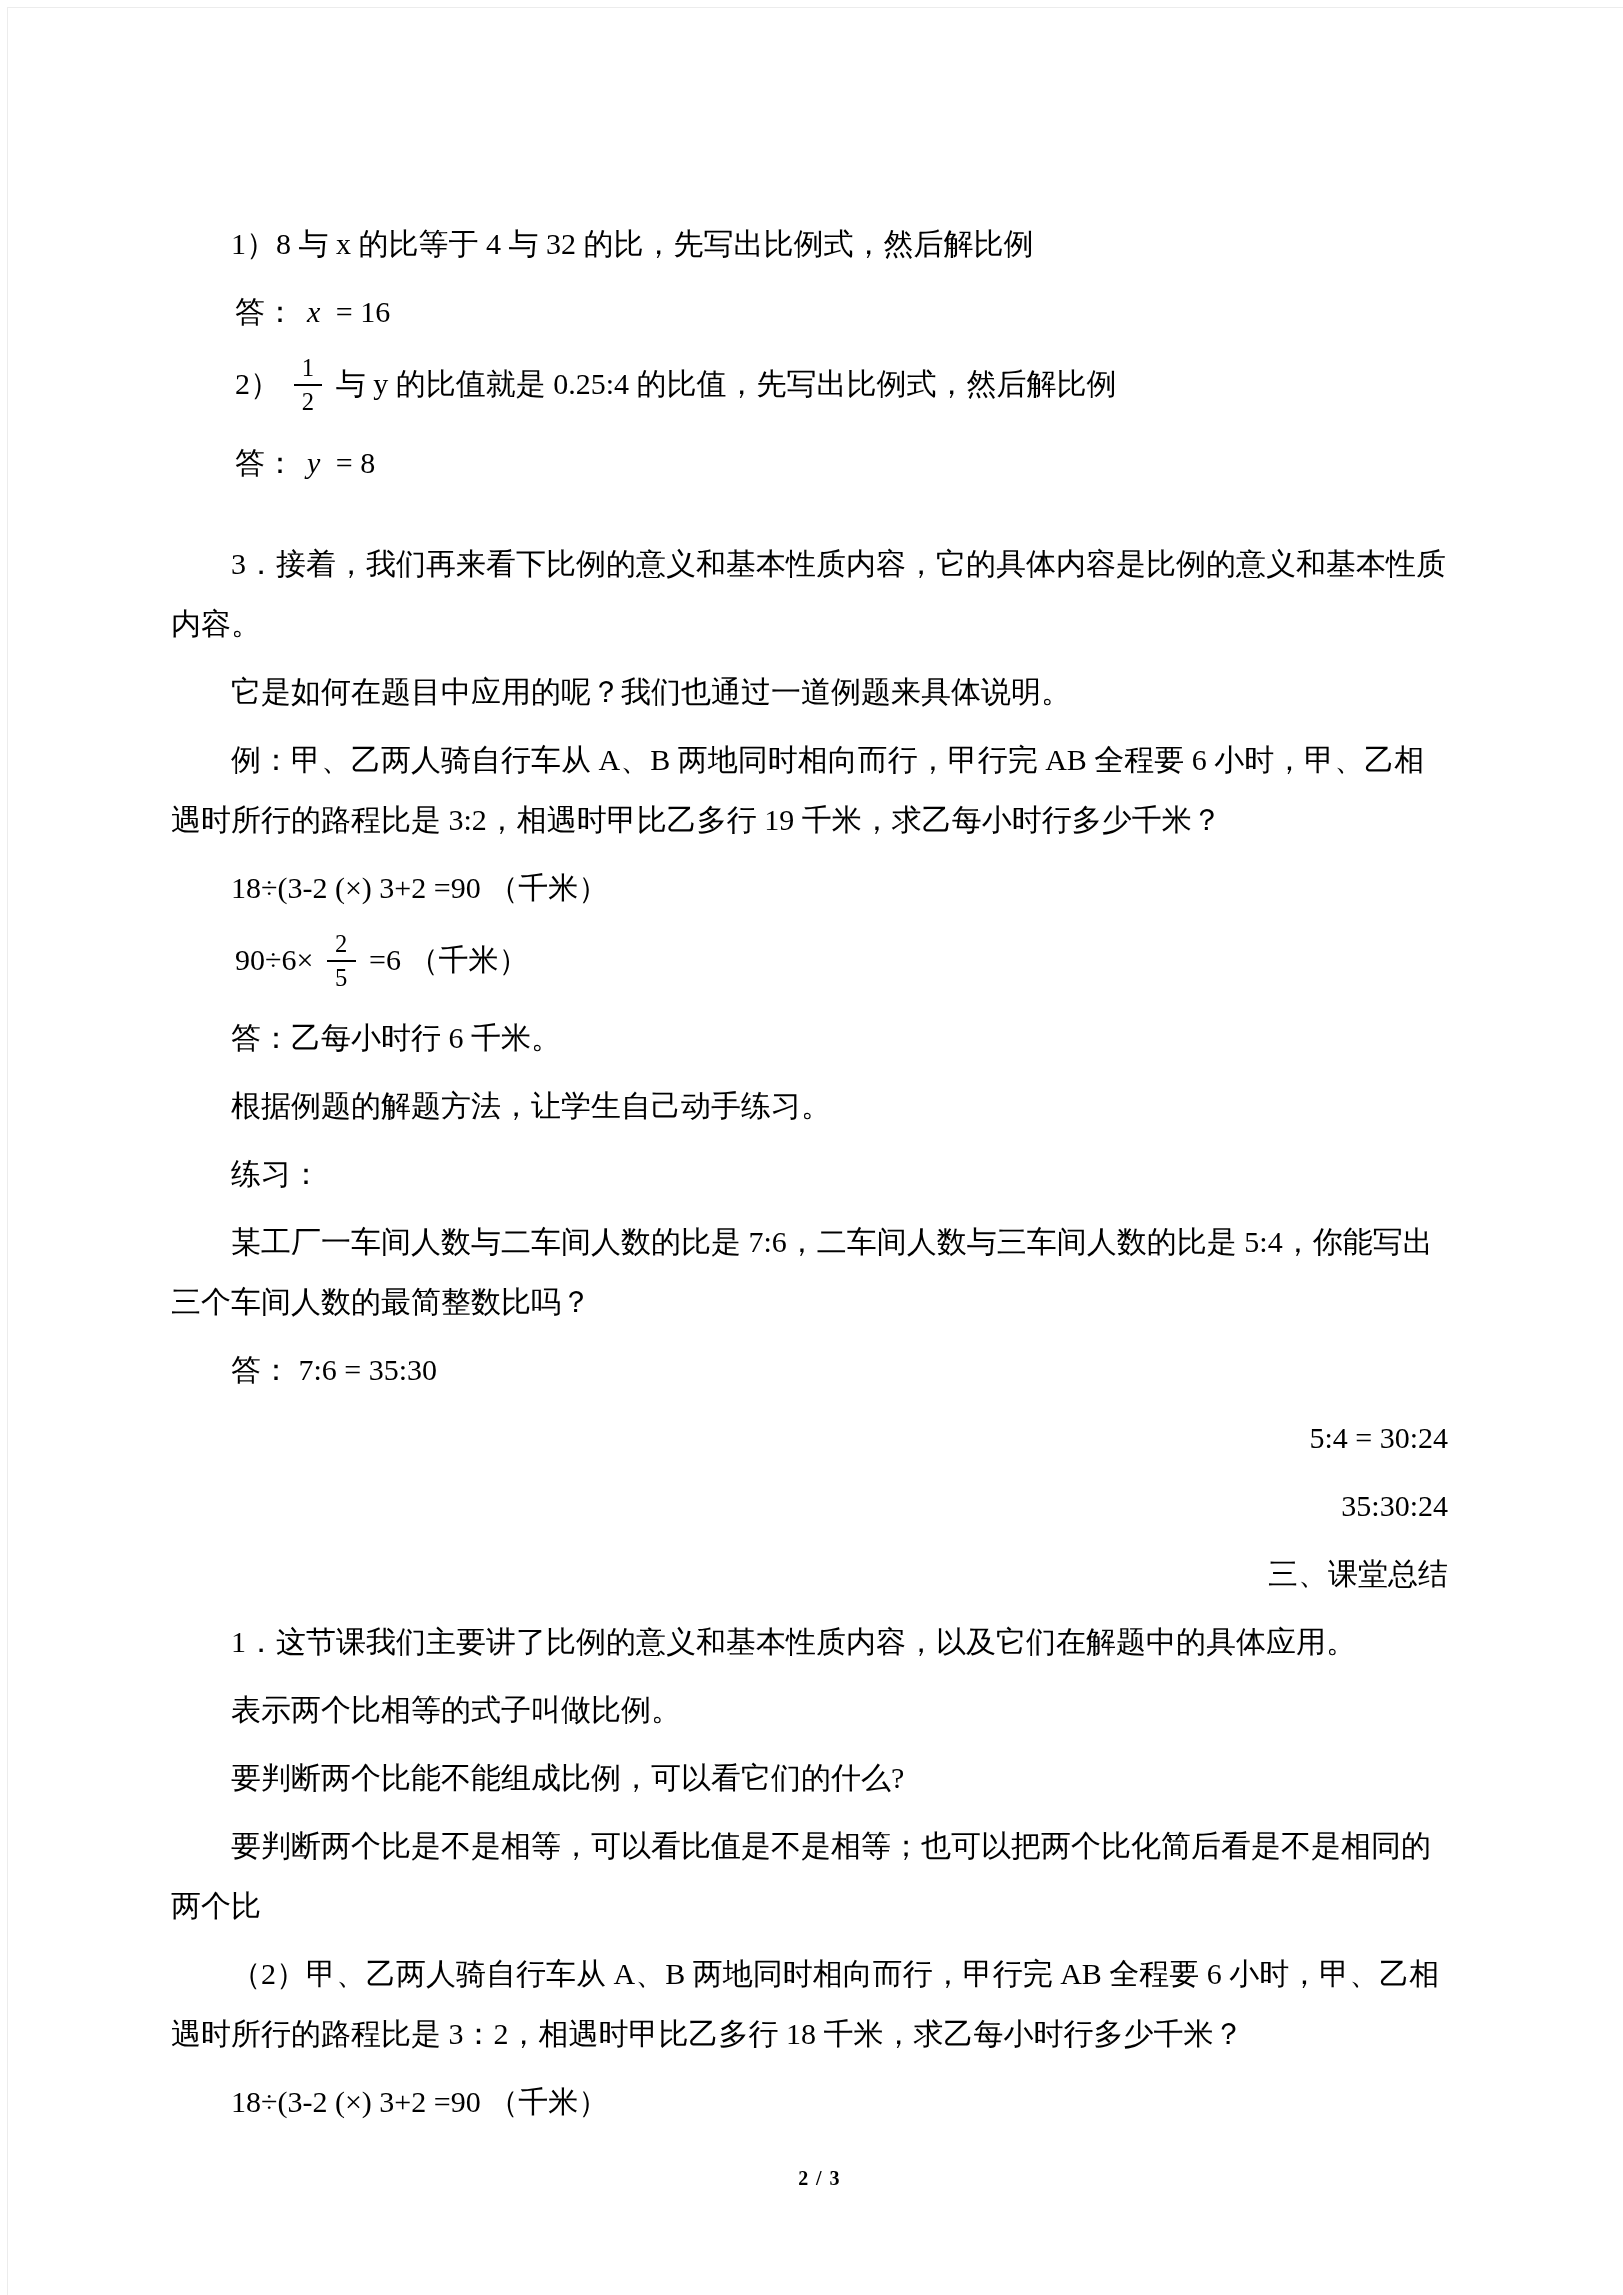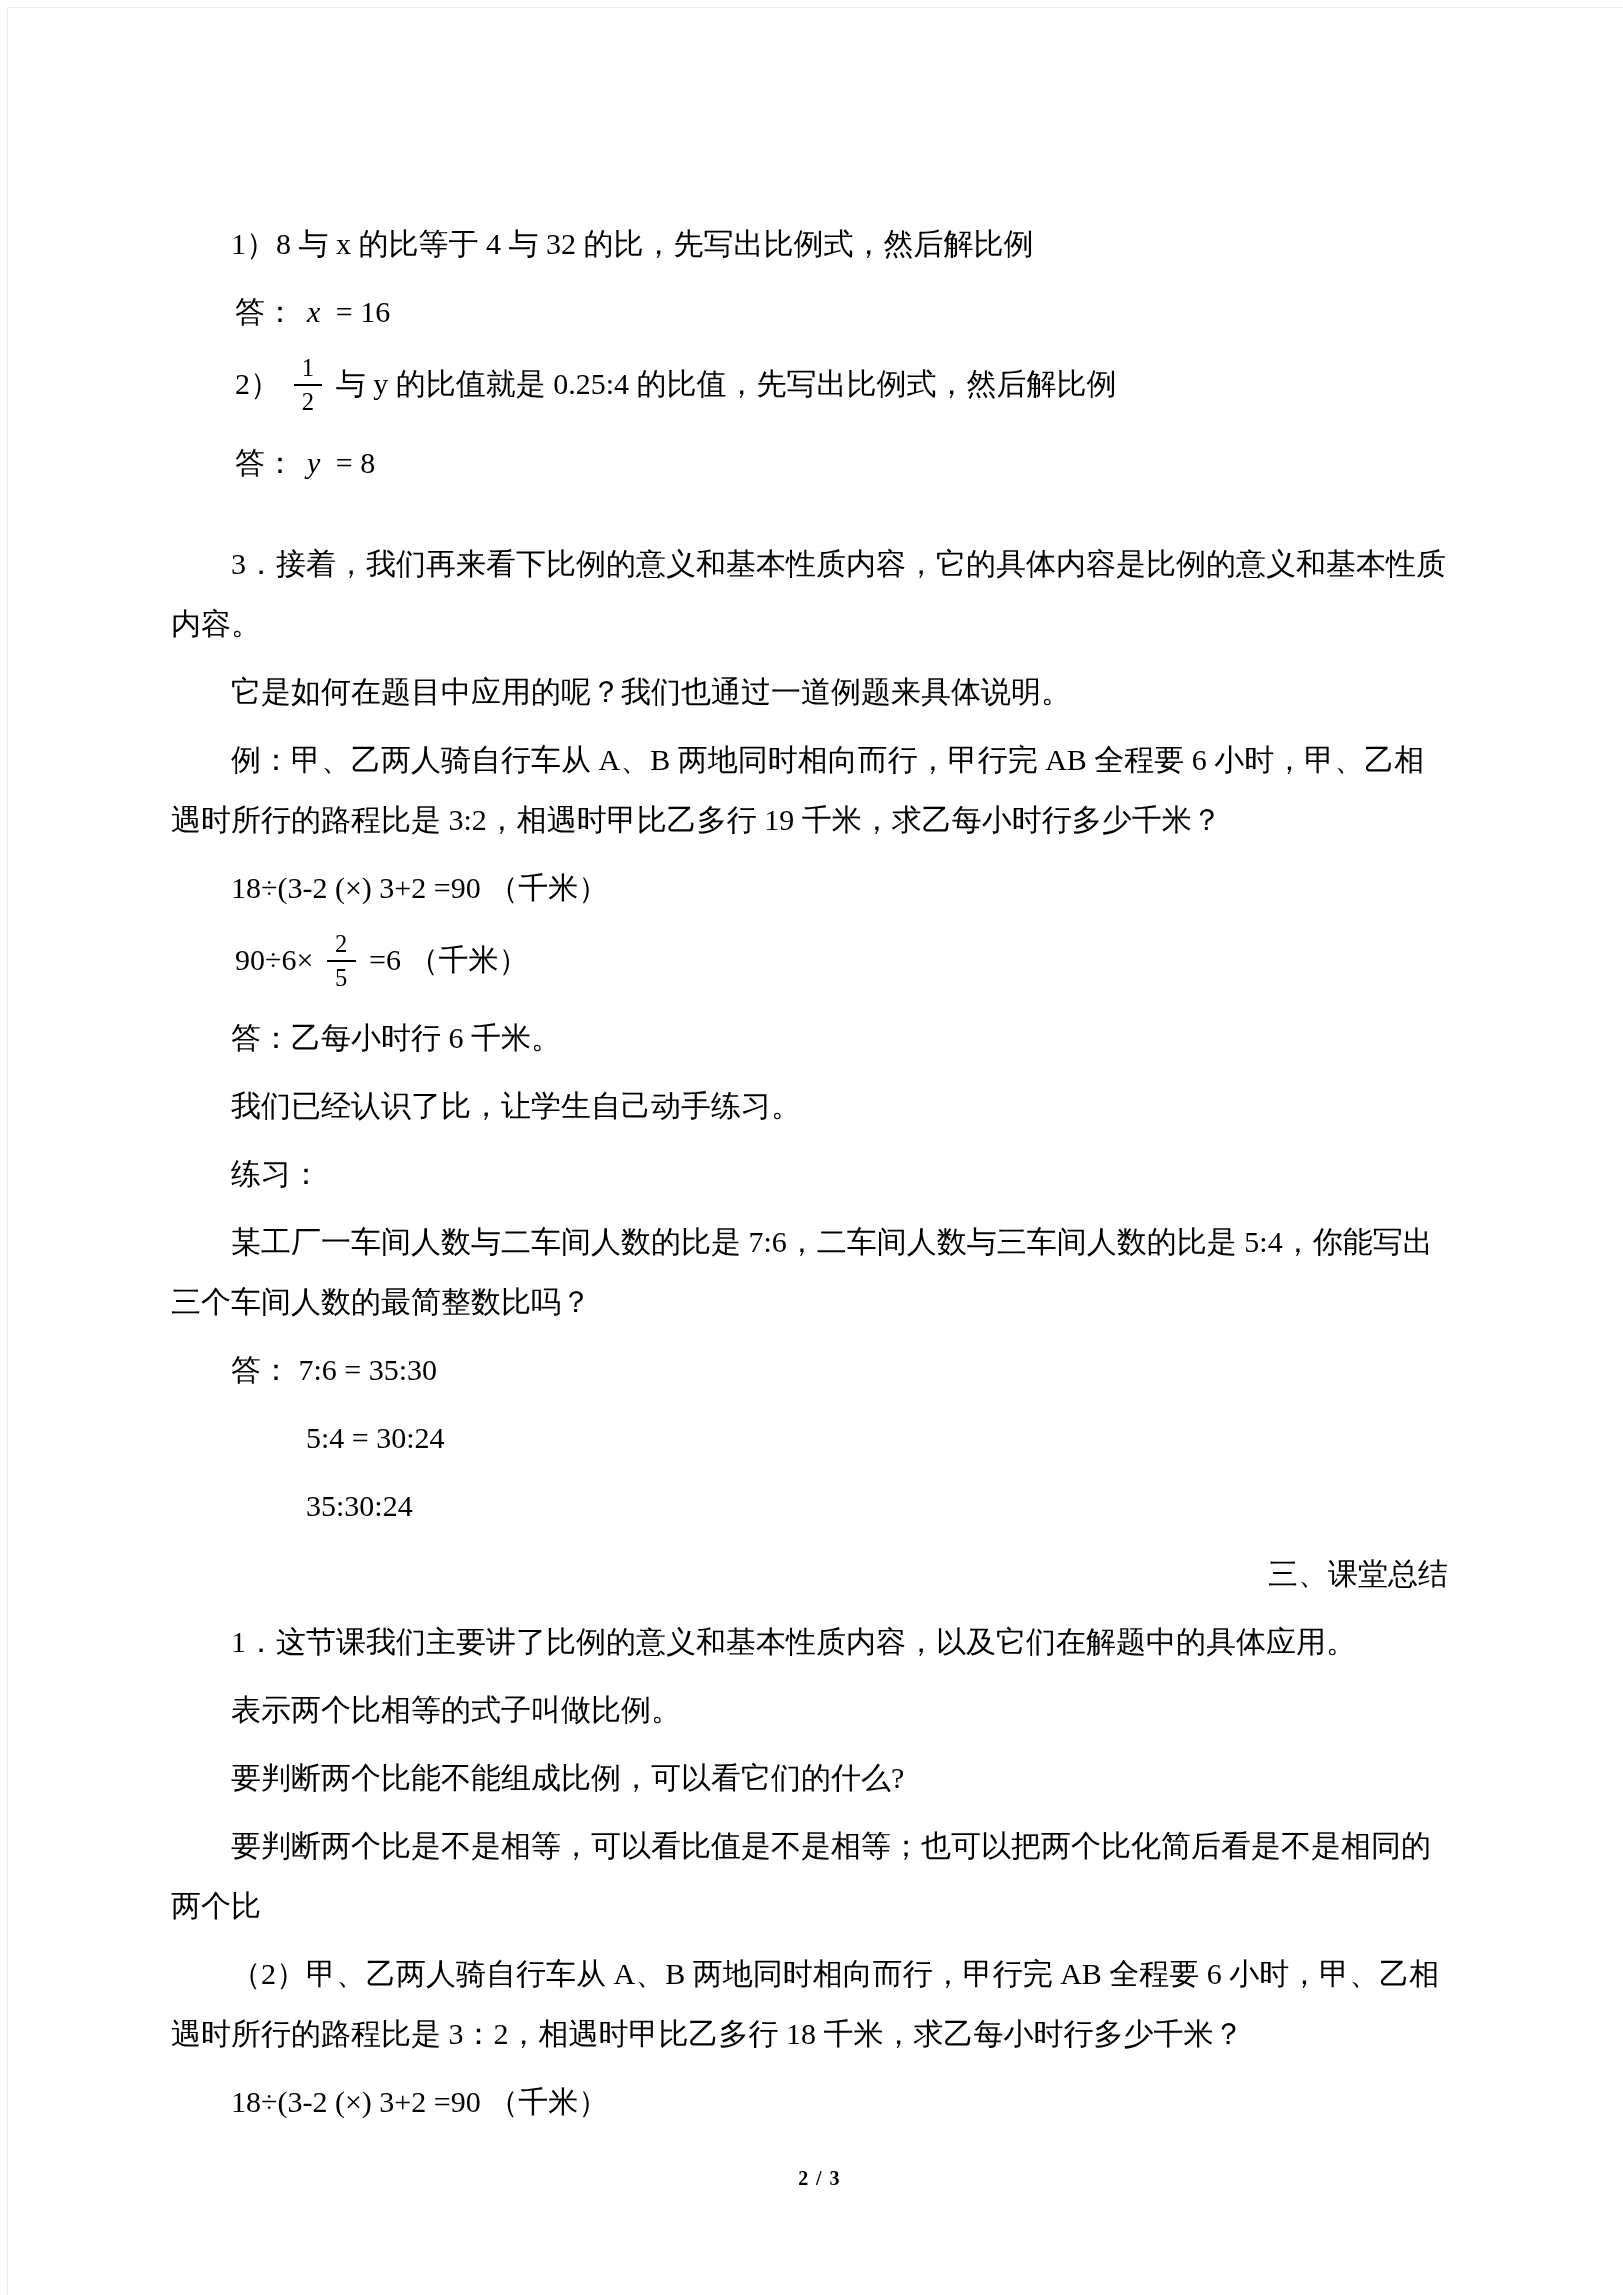--- a/index.html
+++ b/index.html
@@ -19,21 +19,21 @@
     outline: 0.7px solid #ececec;
     overflow: hidden;
   }
   .content {
     padding: 198px 167px 0 155px;
     font-size: 30px;
     line-height: 2.0;
   }
   .content p { text-indent: 2em; }
   .content p.noind { text-indent: 0; text-align: right; }
-  .content p.ind2 { text-indent: 4.5em; }
+  .content p.ind2 { text-indent: 4.5em; text-align: right; }
   .gap-top { margin-top: 33px; }
   .math { font-family: "Liberation Serif", serif; }
   .math i { font-style: italic; }
   .frac {
     display: inline-block;
     vertical-align: middle;
     text-align: center;
     line-height: 1.15;
     font-size: 0.82em;
     margin: 0 5.5px;
@@ -78,21 +78,21 @@
     <p>它是如何在题目中应用的呢？我们也通过一道例题来具体说明。</p>
 
     <p>例：甲、乙两人骑自行车从 A、B 两地同时相向而行，甲行完 AB 全程要 6 小时，甲、乙相遇时所行的路程比是 3:2，相遇时甲比乙多行 19 千米，求乙每小时行多少千米？</p>
 
     <p class="math">18÷(3-2 (×) 3+2  =90 （千米）</p>
 
     <p class="math"><span>90÷6×</span><span class="frac"><span class="fnum">2</span><span class="fden">5</span></span><span>=6 （千米）</span></p>
 
     <p>答：乙每小时行 6 千米。</p>
 
-    <p>我们已经认识了比，让学生自己动手练习。</p>
+    <p>根据例题的解题方法，让学生自己动手练习。</p>
 
     <p>练习：</p>
 
     <p>某工厂一车间人数与二车间人数的比是 7:6，二车间人数与三车间人数的比是 5:4，你能写出三个车间人数的最简整数比吗？</p>
 
     <p>答： 7:6 = 35:30</p>
 
     <p class="ind2">5:4 = 30:24</p>
 
     <p class="ind2">35:30:24</p>

